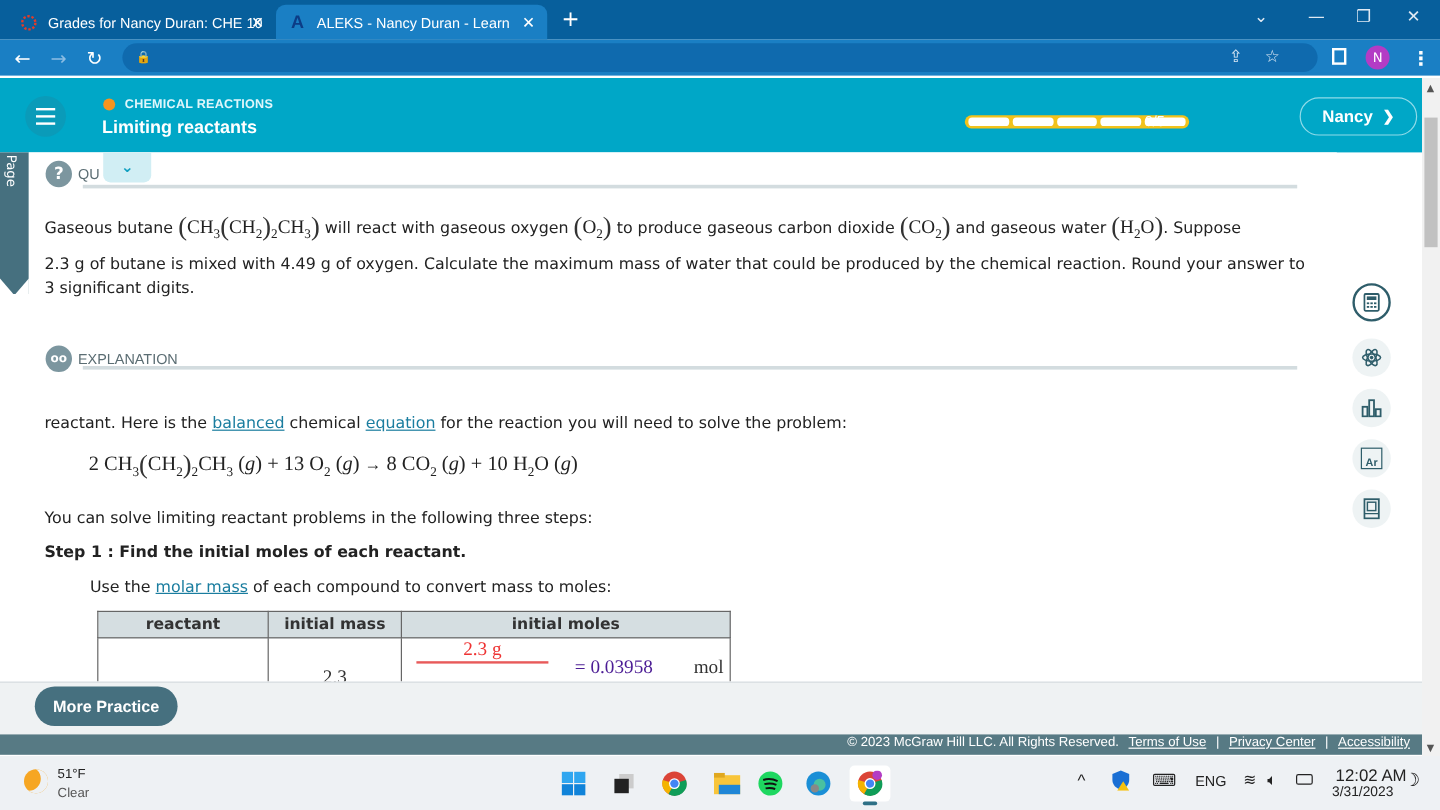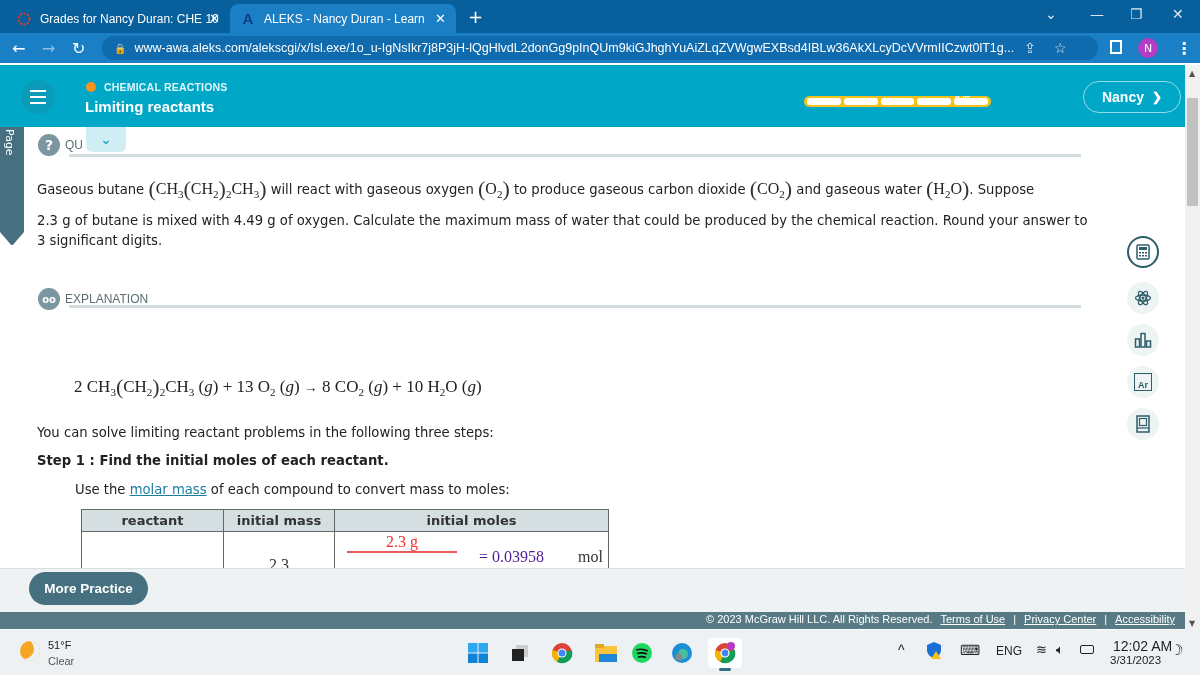--- a/index.html
+++ b/index.html
@@ -107,21 +107,20 @@
   <span class="winctl" style="left:1130px;">❐</span>
   <span class="winctl" style="left:1172px;">✕</span>
 </div>
 
 <div id="navrow">
   <span class="navbtn" style="left:12px;">←</span>
   <span class="navbtn" style="left:42px;color:#8cbde3;">→</span>
   <span class="navbtn" style="left:72px;">↻</span>
   <div id="omnibox">
     <span style="color:#fff;font-size:10px;">🔒</span>
-    <span id="url">www-awa.aleks.com/alekscgi/x/Isl.exe/1o_u-IgNsIkr7j8P3jH-lQgHlvdL2donGg9pInQUm9kiGJhghYuAiZLqZVWgwEXBsd4IBLw36AkXLcyDcVVrmIICzwt0lT1g...</span>
     <span class="omni-ic" style="left:922px;">⇪</span>
     <span class="omni-ic" style="left:952px;">☆</span>
   </div>
   <span class="navbtn" style="left:1110px;top:7px;width:12px;height:14px;border:2px solid #fff;"></span>
   <span class="navbtn" style="left:1138px;top:5px;width:20px;height:20px;border-radius:50%;background:#b33cc5;font-size:11px;display:flex;align-items:center;justify-content:center;">N</span>
   <span class="navbtn" style="left:1176px;font-weight:bold;">⋮</span>
 </div>
 
 <div id="aleksheader">
   <div id="menubtn">
@@ -177,20 +176,23 @@
   </div>
   <div class="para" style="left:13px;top:84px;white-space:nowrap;">2.3 g of butane is mixed with 4.49 g of oxygen. Calculate the maximum mass of water that could be produced by the chemical reaction. Round your answer to</div>
   <div class="para" style="left:13px;top:104px;">3 significant digits.</div>
 
   <div class="sechead" style="left:14px;top:161px;">
     <span class="secicon" style="font-size:10px;">oo</span>
     <span class="seclabel">EXPLANATION</span>
   </div>
   <div class="secline" style="left:45px;top:178px;width:1012px;"></div>
 
+  <div class="para" style="left:13px;top:219px;white-space:nowrap;line-height:16px;">
+    <span>reactant. Here is the </span><a class="lnk">balanced</a><span> chemical </span><a class="lnk">equation</a><span> for the reaction you will need to solve the problem:</span>
+  </div>
 
   <div class="eq" style="left:50px;top:247px;white-space:nowrap;">
     <span>2</span> CH<sub>3</sub><span class="paren">(</span>CH<sub>2</sub><span class="paren">)</span><sub>2</sub>CH<sub>3</sub> (<i>g</i>)
     <span>+</span>
     <span>13</span> O<sub>2</sub> (<i>g</i>)
     <span style="font-size:14px;">→</span>
     <span>8</span> CO<sub>2</sub> (<i>g</i>)
     <span>+</span>
     <span>10</span> H<sub>2</sub>O (<i>g</i>)
   </div>

